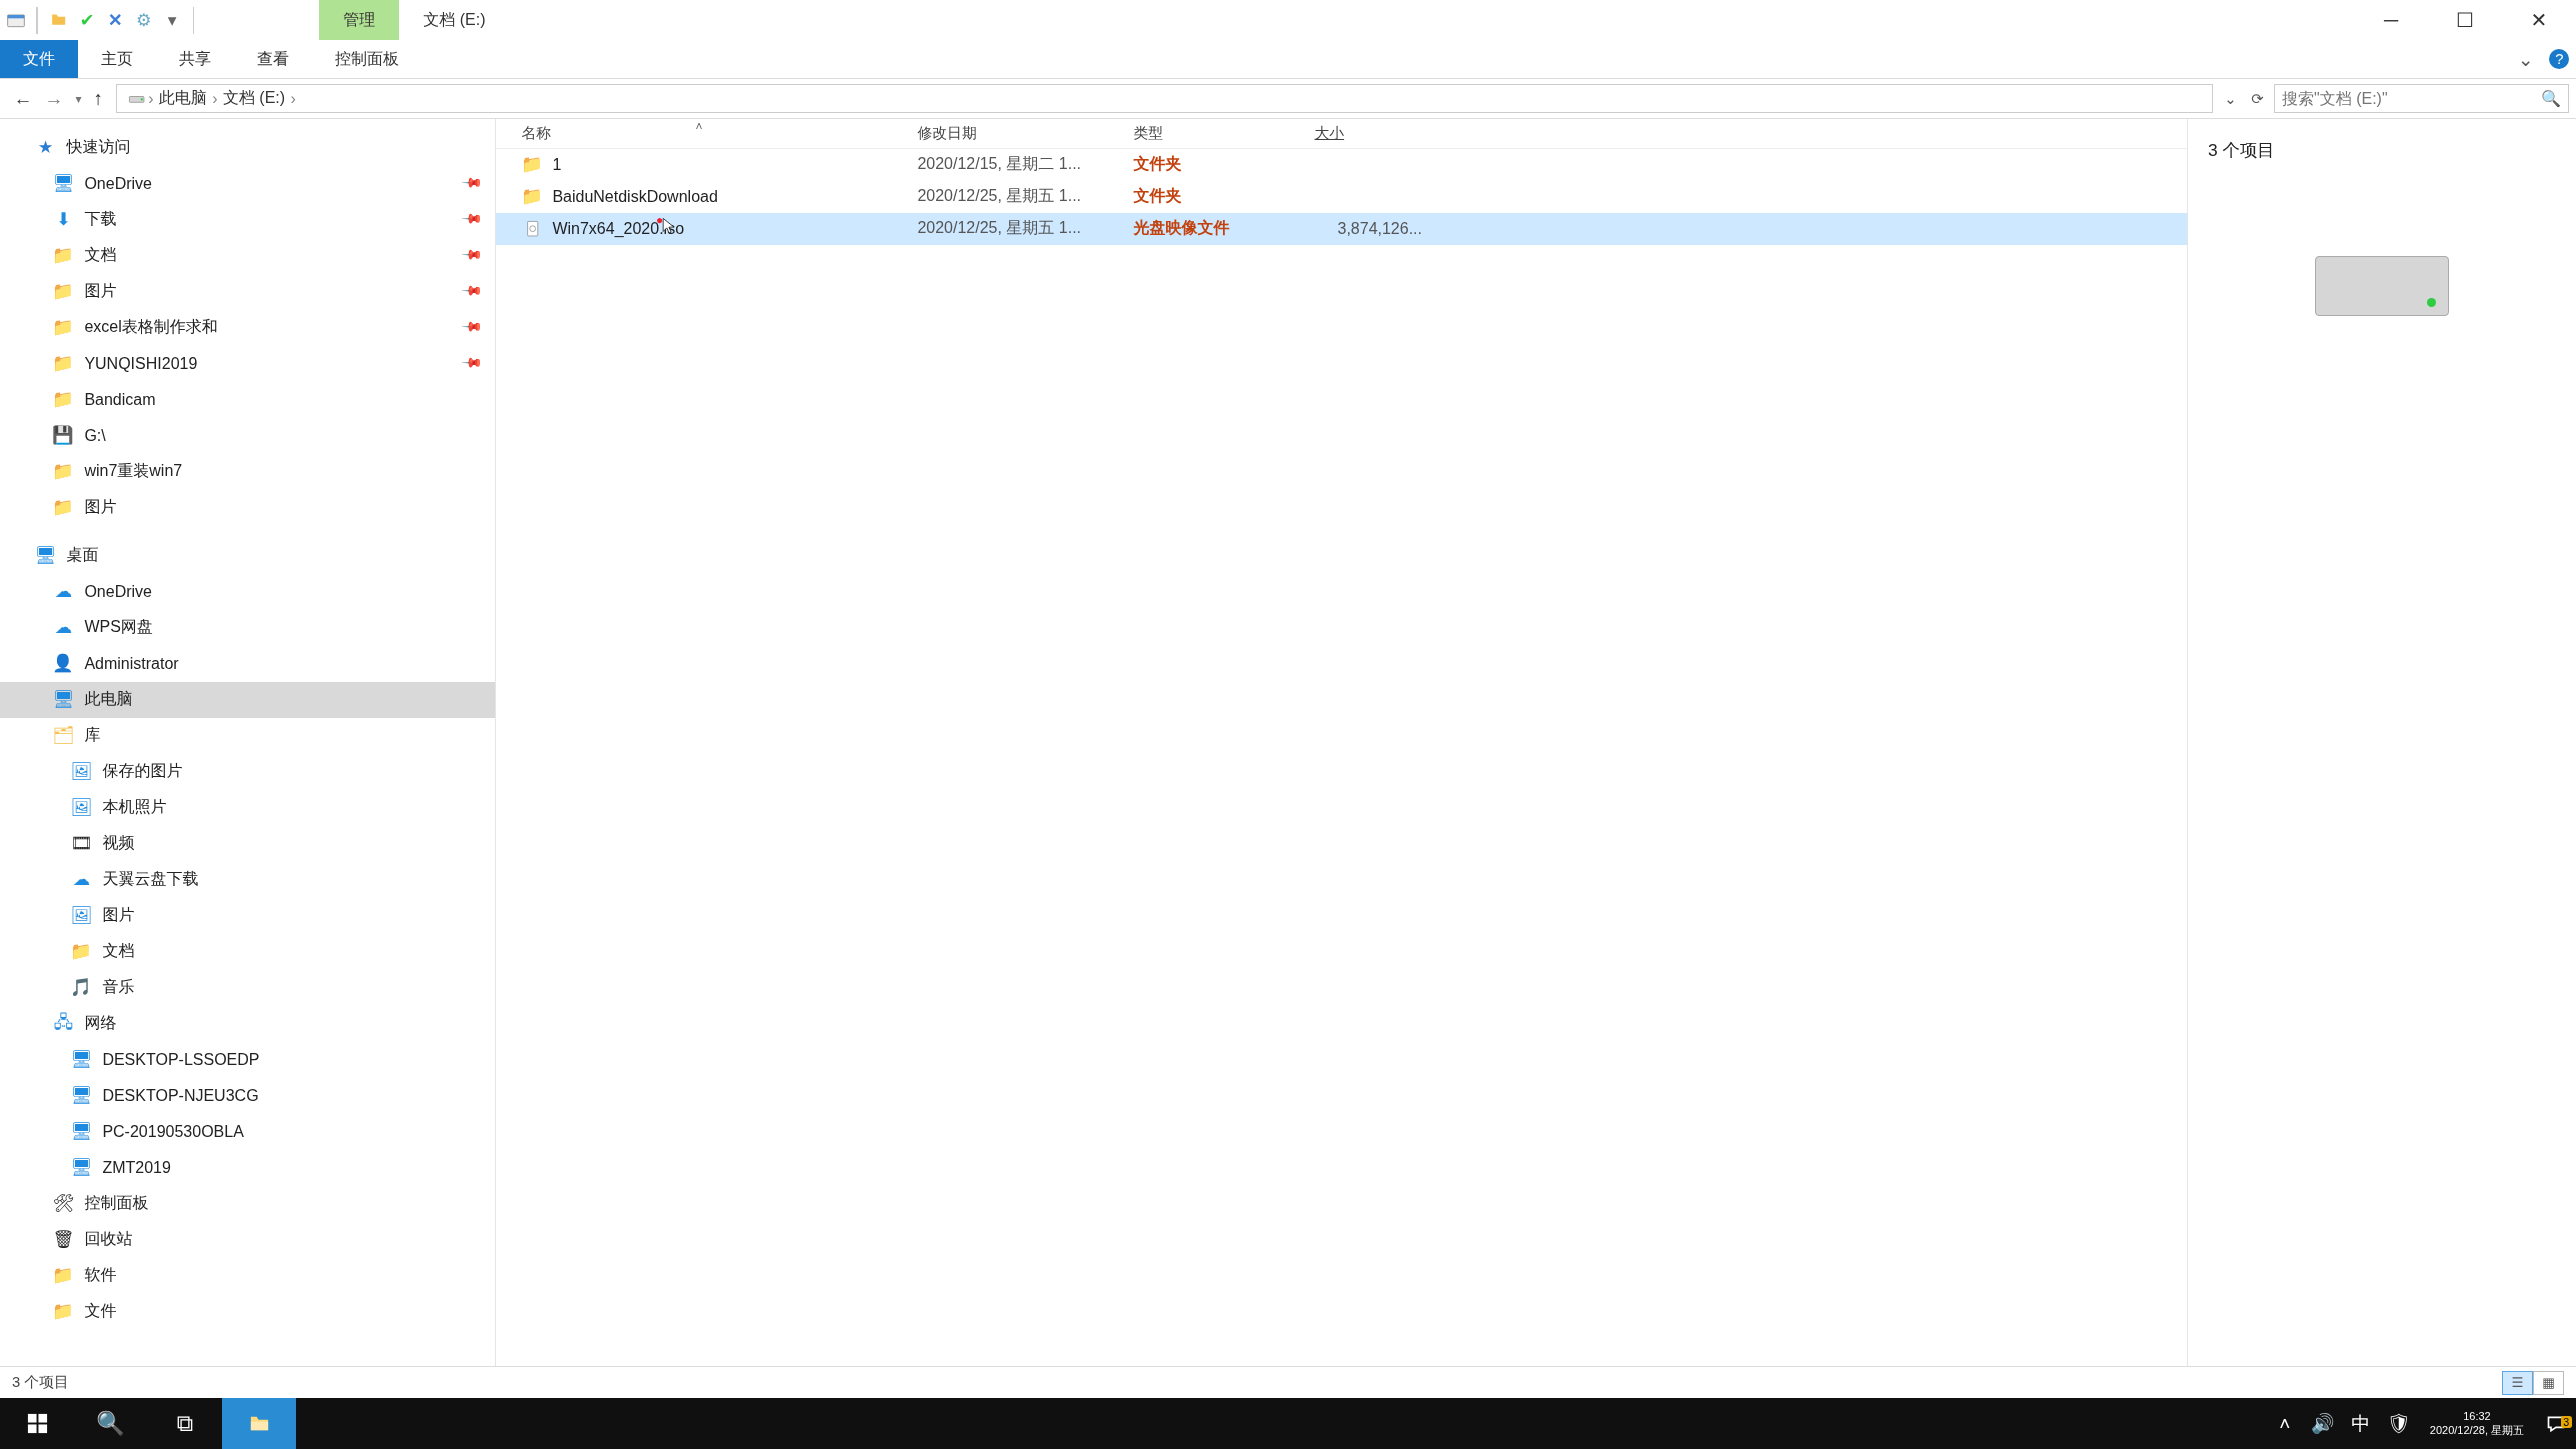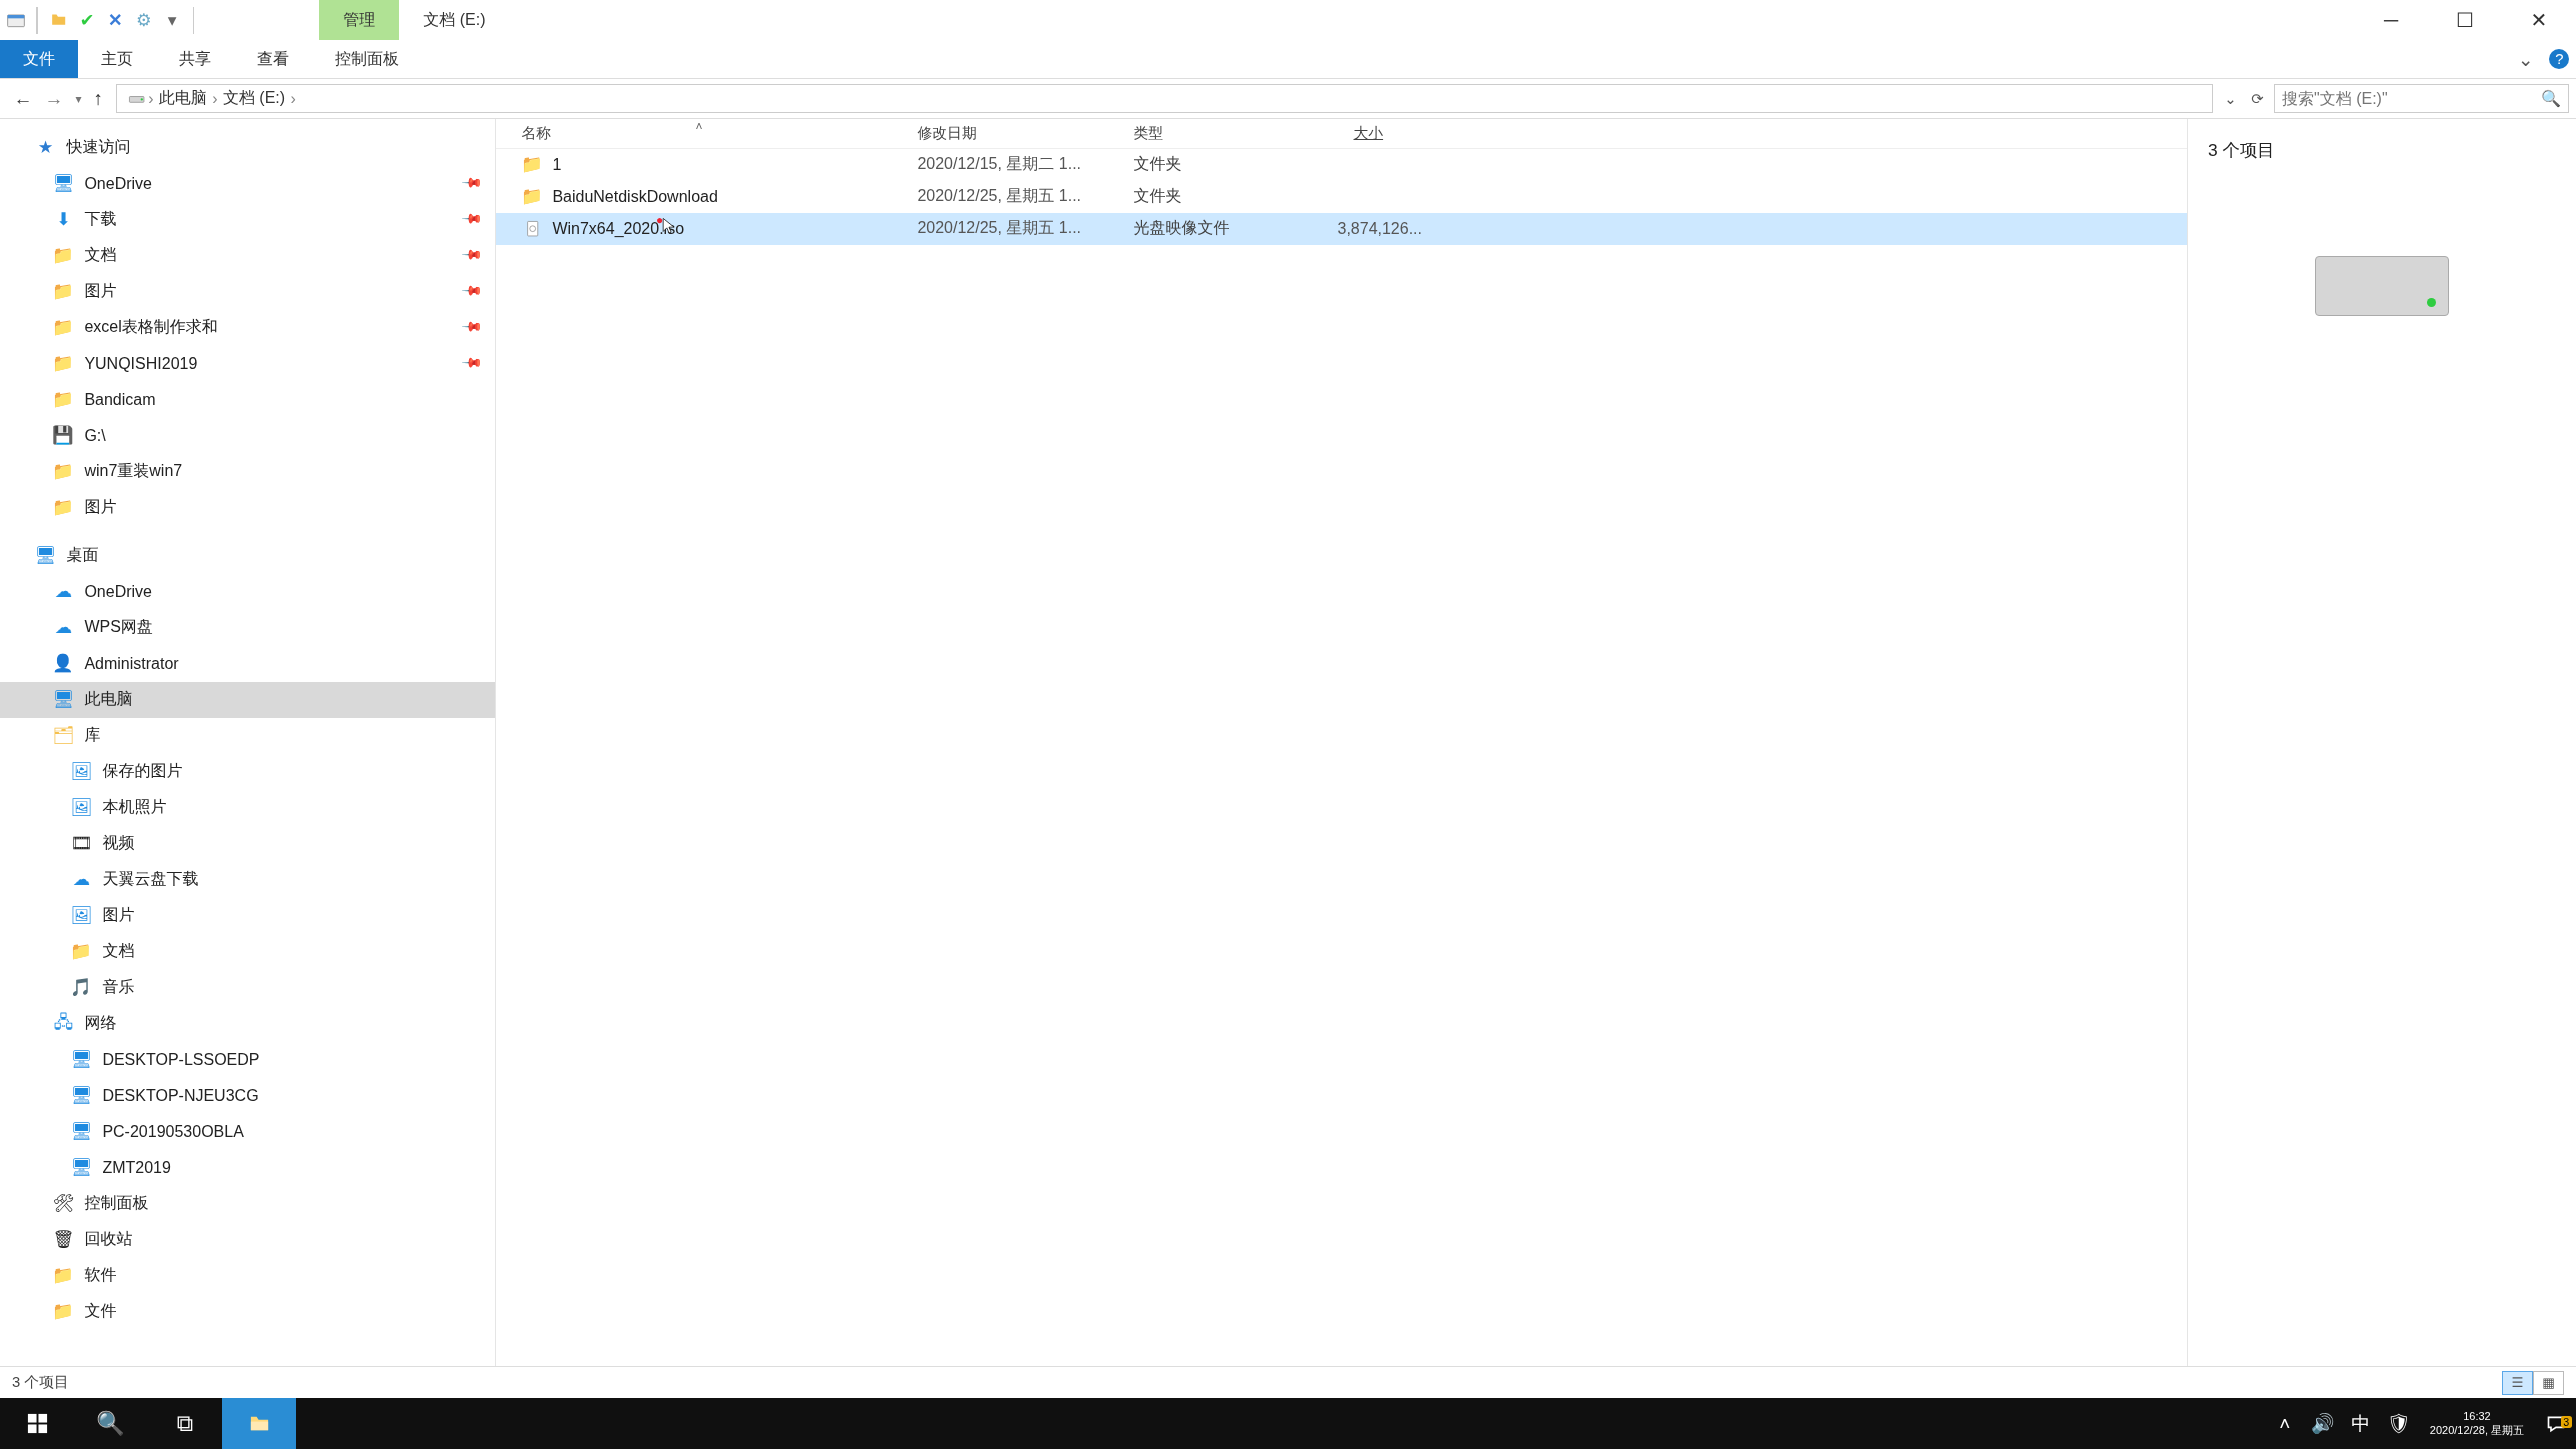--- a/index.html
+++ b/index.html
@@ -50,27 +50,27 @@
 .tree-item .pin { position:absolute; right: 14.8px; font-size: 13.4px; color:#777; transform: rotate(45deg); }
 .tree-gap { height: 12px; }
 
 
 .listpane { flex:1; display:flex; flex-direction:column; }
 .listhead { display:flex; padding-left: 25.5px; height: 29.5px; align-items:center; font-size:14.8px; color:#444; border-bottom:0.7px solid #eee; }
 .col-name { width: 396px; position:relative; }
 .col-name .sortarr { position:absolute; left: 174px; top:-4px; font-size:12px; color:#666; }
 .col-date { width: 216px; }
 .col-type { width: 181px; }
-.col-size { width: 121px; text-align:center; padding-right:13.4px;text-decoration:underline; }
+.col-size { width: 121px; text-align:left; padding-right:13.4px;text-decoration:underline; }
 .listrow { display:flex; padding-left: 25.5px; height: 32px; align-items:center; font-size:16px; color:#222; }
 .listrow.selected { background:#cde8ff; }
 .listrow .ficon { width:21.5px; height:21.5px; margin-right: 9.4px; display:inline-flex; align-items:center; justify-content:center; font-size:17.4px; }
 .listrow .cname { width: 365px; overflow:hidden; text-overflow:ellipsis; white-space:nowrap; }
 .listrow .cdate { width: 216px; color:#555; white-space:nowrap; overflow:hidden; }
-.listrow .ctype { width: 181px; color:#404040; }
+.listrow .ctype { width: 181px; color:#c2410c;font-weight:bold; }
 .listrow .csize { width: 121px; text-align:right; padding-right:13.4px; color:#555; }
 .cursor { position:absolute; font-size:19px; }
 
 
 .previewpane { width: 389px; border-left:0.7px solid #e5e5e5; padding: 19px 20px; font-size:17.4px; color:#222; display:flex; flex-direction:column; align-items:center; }
 .previewpane .ptitle { align-self:flex-start; margin-bottom: 94px; }
 .drive-thumb { width: 134px; height: 60px; background:#d6d6d6; border-radius:4px; border:0.7px solid #aaa; position:relative; }
 .drive-thumb::after { content:""; position:absolute; right:12px; bottom:8px; width:9.4px; height:9.4px; background:#2ecc40; border-radius:50%; }
 
 

